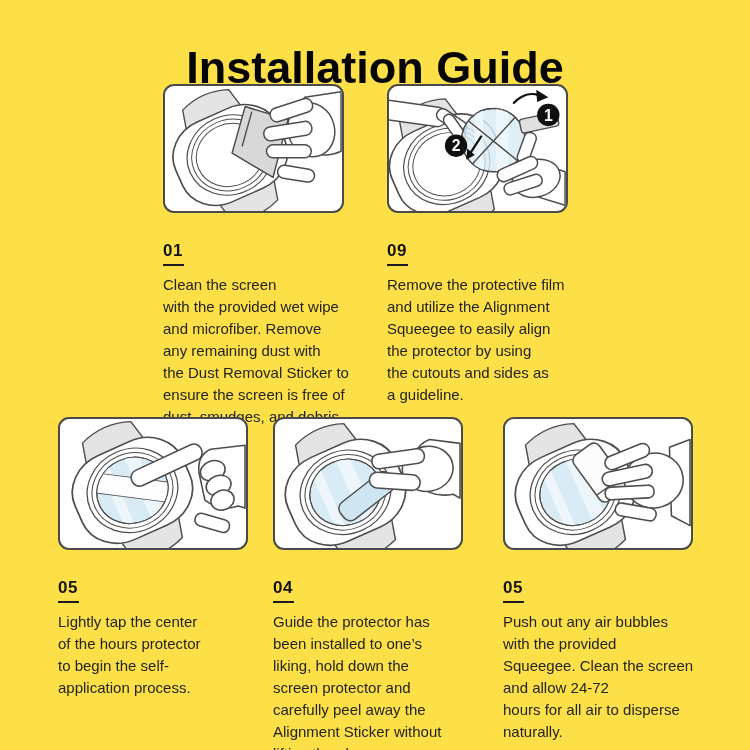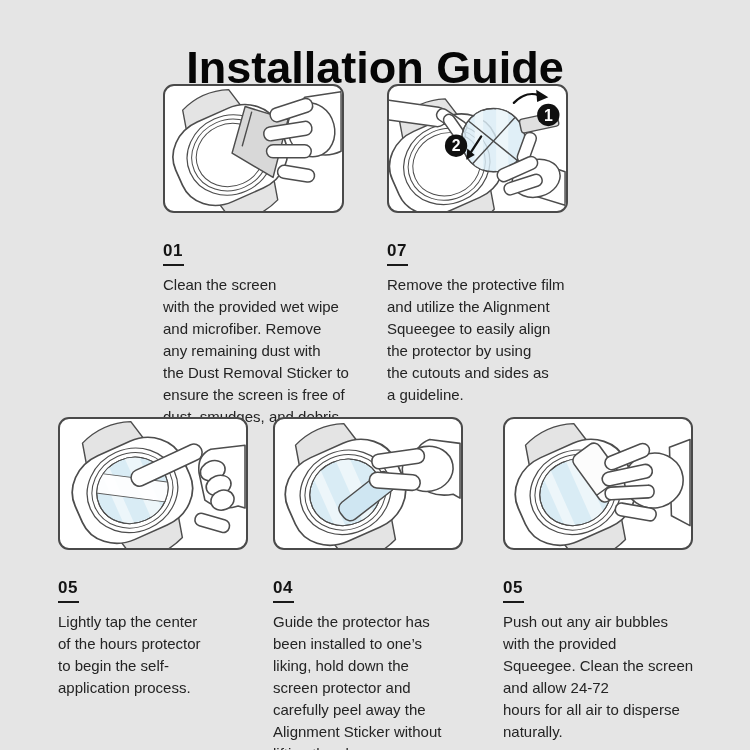--- a/index.html
+++ b/index.html
@@ -1,16 +1,16 @@
 <!DOCTYPE html>
 <html><head>
 <meta charset="utf-8">
 <style>
   html,body{margin:0;padding:0;background:#fff;}
-  .page{position:relative;width:750px;height:750px;background:#e5e5e5;overflow:hidden;
+  .page{position:relative;width:750px;height:750px;background:#fde047;overflow:hidden;
         font-family:"Liberation Sans", sans-serif;color:#1f1f1f;}
   .title{position:absolute;top:12px;left:0;width:750px;text-align:center;
          font-size:45px;font-weight:700;color:#060606;letter-spacing:0px;}
   .step{position:absolute;}
   .s1{left:163px;top:84px;width:192px;}
   .s2{left:387px;top:84px;width:192px;}
   .s3{left:58px;top:417px;width:200px;}
   .s4{left:273px;top:417px;width:200px;}
   .s5{left:503px;top:417px;width:200px;}
   .illus-box{box-sizing:border-box;border:2px solid #4a4a4a;border-radius:11px;background:#fff;overflow:hidden;}
@@ -136,21 +136,21 @@
         <polygon class="arrowhead" points="83,77 92,72 84,65"></polygon>
         <g>
           <path class="fw" d="M189,90 L154,78 Q142,84 145,96 L150,114 L189,126 Z"></path>
           <ellipse class="fw" cx="158" cy="97" rx="26" ry="20" transform="rotate(-15 158 97)"></ellipse>
           <rect class="fw" x="0" y="0" width="34" height="13" rx="6" transform="translate(136,78) rotate(-70)"></rect>
           <rect class="fw" x="0" y="0" width="46" height="14" rx="7" transform="translate(114,90) rotate(-24)"></rect>
           <rect class="fw" x="0" y="0" width="42" height="13" rx="6" transform="translate(122,104) rotate(-18)"></rect>
         </g>
       </svg>
     </div>
-    <div class="step-num">07</div>
+    <div class="step-num">09</div>
     <p class="step-text">Remove the protective film
 and utilize the Alignment
 Squeegee to easily align
 the protector by using
 the cutouts and sides as
 a guideline.</p>
   </section>
 
   <section class="step bot s3">
     <div class="illus-box">

